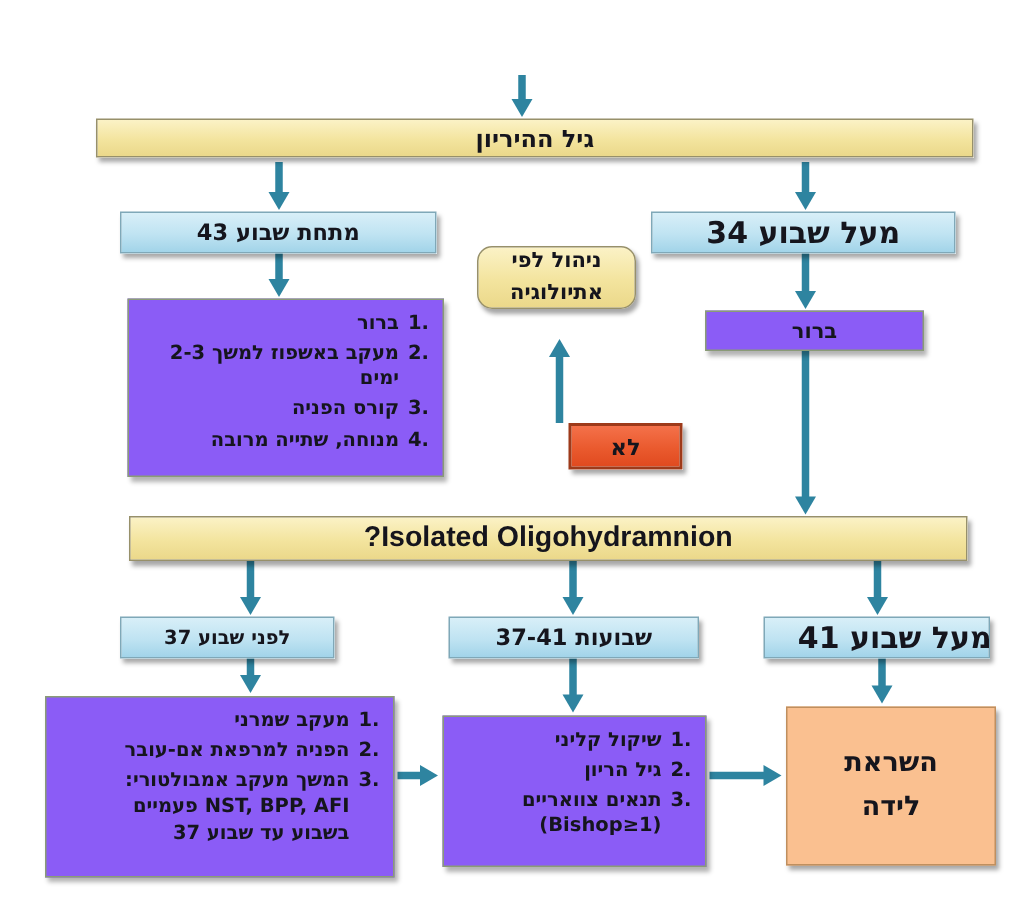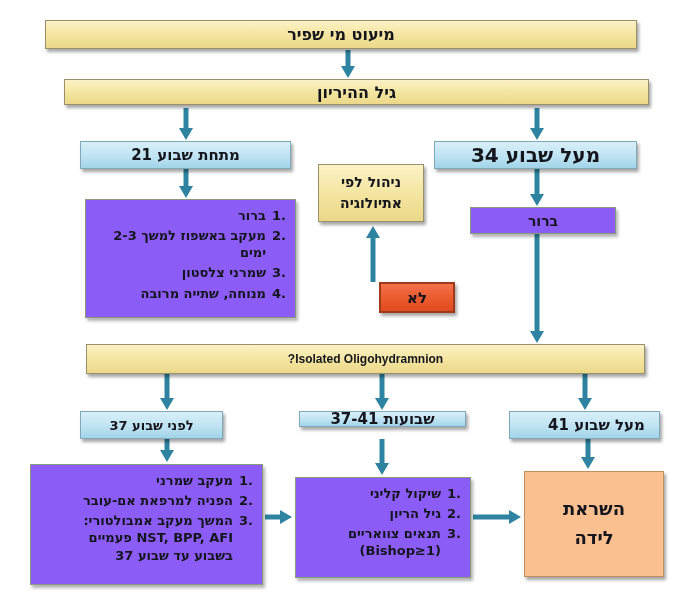--- a/index.html
+++ b/index.html
@@ -16,27 +16,27 @@
   .red{background:linear-gradient(180deg,#F4714A 0%,#EA5A2E 55%,#E04A1F 100%);
        border:2px solid #9E3A1A;box-shadow:2px 3px 3px rgba(0,0,0,0.35);margin-left:44px;}
   .orange{background:#FAC090;border:1px solid #BF8F5F;box-shadow:2px 3px 3px rgba(0,0,0,0.35);}
   .pre{white-space:pre-line;}
   .nowrap{white-space:nowrap;}
 
   #n-top{left:45px;top:20px;width:592px;height:29px;font-size:16px;}
   #n-ga{left:64px;top:79px;width:585px;height:26px;font-size:16px;}
   #n-u34{left:80px;top:141px;width:211px;height:28px;font-size:15px;}
   #n-o34{left:434px;top:141px;width:203px;height:28px;font-size:20px;}
-  #n-eti{left:318px;top:164px;width:106px;height:58px;font-size:14px;line-height:1.5;}
+  #n-eti{left:318px;top:164px;width:106px;height:42px;font-size:14px;line-height:1.5;border-radius:10px;}
   #n-workup{left:470px;top:207px;width:146px;height:27px;font-size:14px;}
   #n-no{left:335px;top:282px;width:76px;height:31px;font-size:15px;}
-  #n-iso{left:86px;top:344px;width:559px;height:30px;font-size:12px;font-family:"Liberation Sans","DejaVu Sans",sans-serif;}
+  #n-iso{left:86px;top:344px;width:559px;height:30px;font-size:19px;font-family:"Liberation Sans","DejaVu Sans",sans-serif;}
   #n-b37{left:80px;top:411px;width:143px;height:28px;font-size:13px;}
-  #n-3741{left:299px;top:411px;width:167px;height:16px;font-size:15px;}
-  #n-o41{left:509px;top:411px;width:151px;height:28px;font-size:15px;padding-left:24px;}
+  #n-3741{left:299px;top:411px;width:167px;height:28px;font-size:15px;}
+  #n-o41{left:509px;top:411px;width:151px;height:28px;font-size:20px;padding-left:24px;}
   #n-induction{left:524px;top:471px;width:140px;height:106px;font-size:18px;line-height:1.6;}
 
   .planbox{align-items:flex-start;justify-content:flex-start;text-align:right;padding:7px 9px;}
   #n-u34plan{left:85px;top:199px;width:211px;height:119px;}
   #n-b37plan{left:30px;top:464px;width:233px;height:121px;padding-left:34px;}
   #n-3741plan{left:295px;top:477px;width:176px;height:101px;}
   .plan{display:flex;flex-direction:column;gap:3px;counter-reset:item;width:100%;}
   .li{display:flex;gap:6px;counter-increment:item;font-size:13px;font-weight:700;line-height:1.32;color:#15151d;}
   .num{direction:ltr;flex:0 0 auto;}
   .num::before{content:counter(item) ".";}
@@ -103,44 +103,43 @@
     <g>
       <line x1="265" y1="517" x2="281" y2="517"></line>
         <polygon points="280,510 280,524 292,517" stroke="none"></polygon>
     </g>
     <g>
       <line x1="473" y1="517" x2="510" y2="517"></line>
         <polygon points="509,510 509,524 521,517" stroke="none"></polygon>
     </g>
   </svg>
 
-  <div id="n-top" class="box yellow nowrap">מיעוט מי שפיר</div>
 
   <div id="n-ga" class="box yellow nowrap">גיל ההיריון</div>
 
-  <div id="n-u34" class="box blue nowrap">מתחת שבוע 21</div>
+  <div id="n-u34" class="box blue nowrap">מתחת שבוע 43</div>
 
   <div id="n-o34" class="box blue nowrap">מעל שבוע 34</div>
 
   <div id="n-eti" class="box yellow pre">ניהול לפי
 אתיולוגיה</div>
 
   <div id="n-u34plan" class="box green planbox">
     <div class="plan">
       <div class="li">
           <span class="num"></span>
           <span class="txt">ברור</span>
         </div>
       <div class="li">
           <span class="num"></span>
           <span class="txt">מעקב באשפוז למשך 2-3 ימים</span>
         </div>
       <div class="li">
           <span class="num"></span>
-          <span class="txt">שמרני צלסטון</span>
+          <span class="txt">קורס הפניה</span>
         </div>
       <div class="li">
           <span class="num"></span>
           <span class="txt">מנוחה, שתייה מרובה</span>
         </div>
     </div>
   </div>
 
   <div id="n-workup" class="box green nowrap">ברור</div>
 

